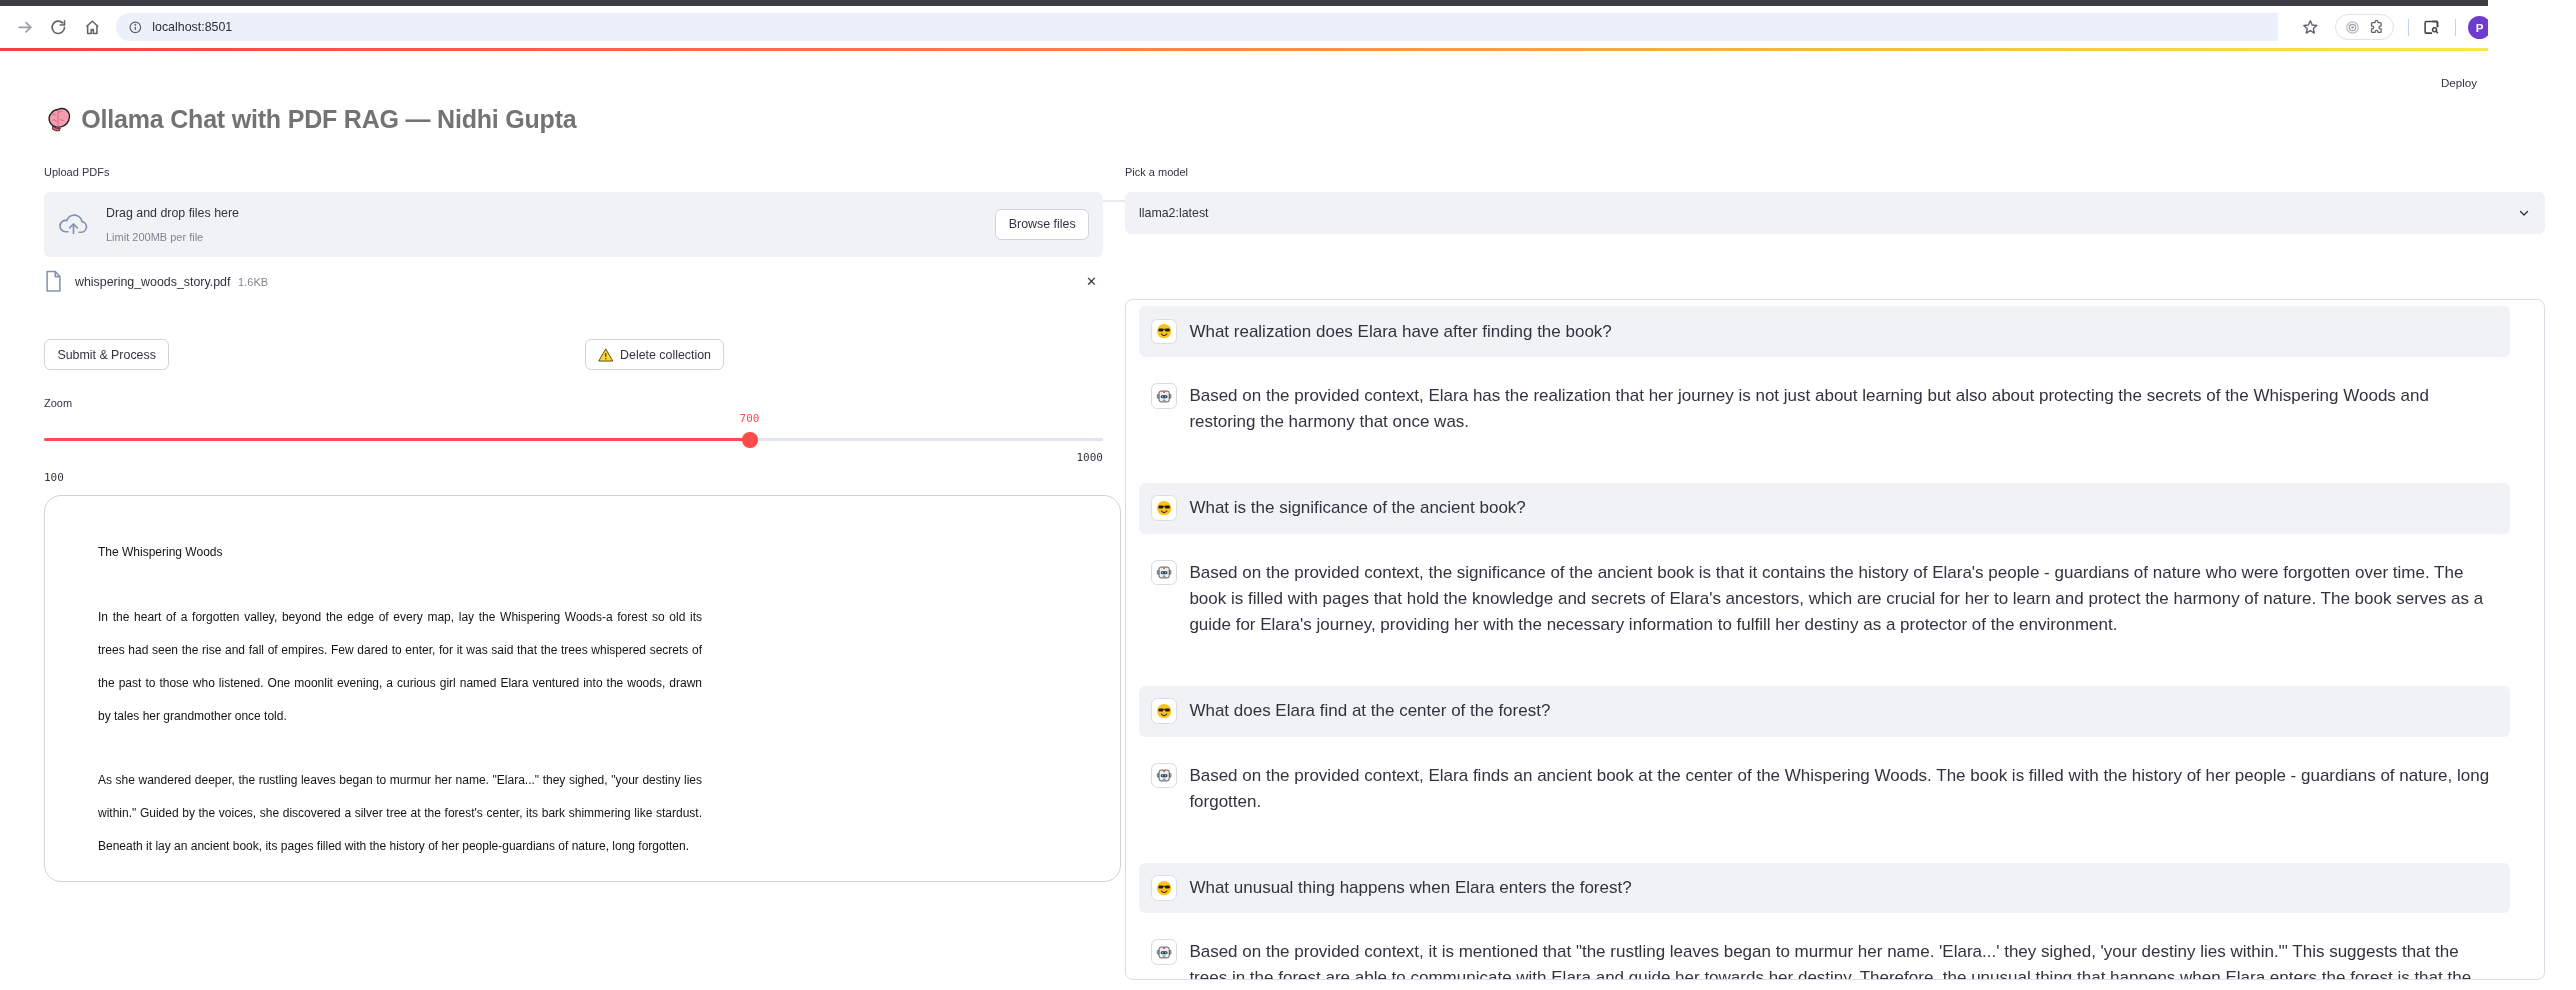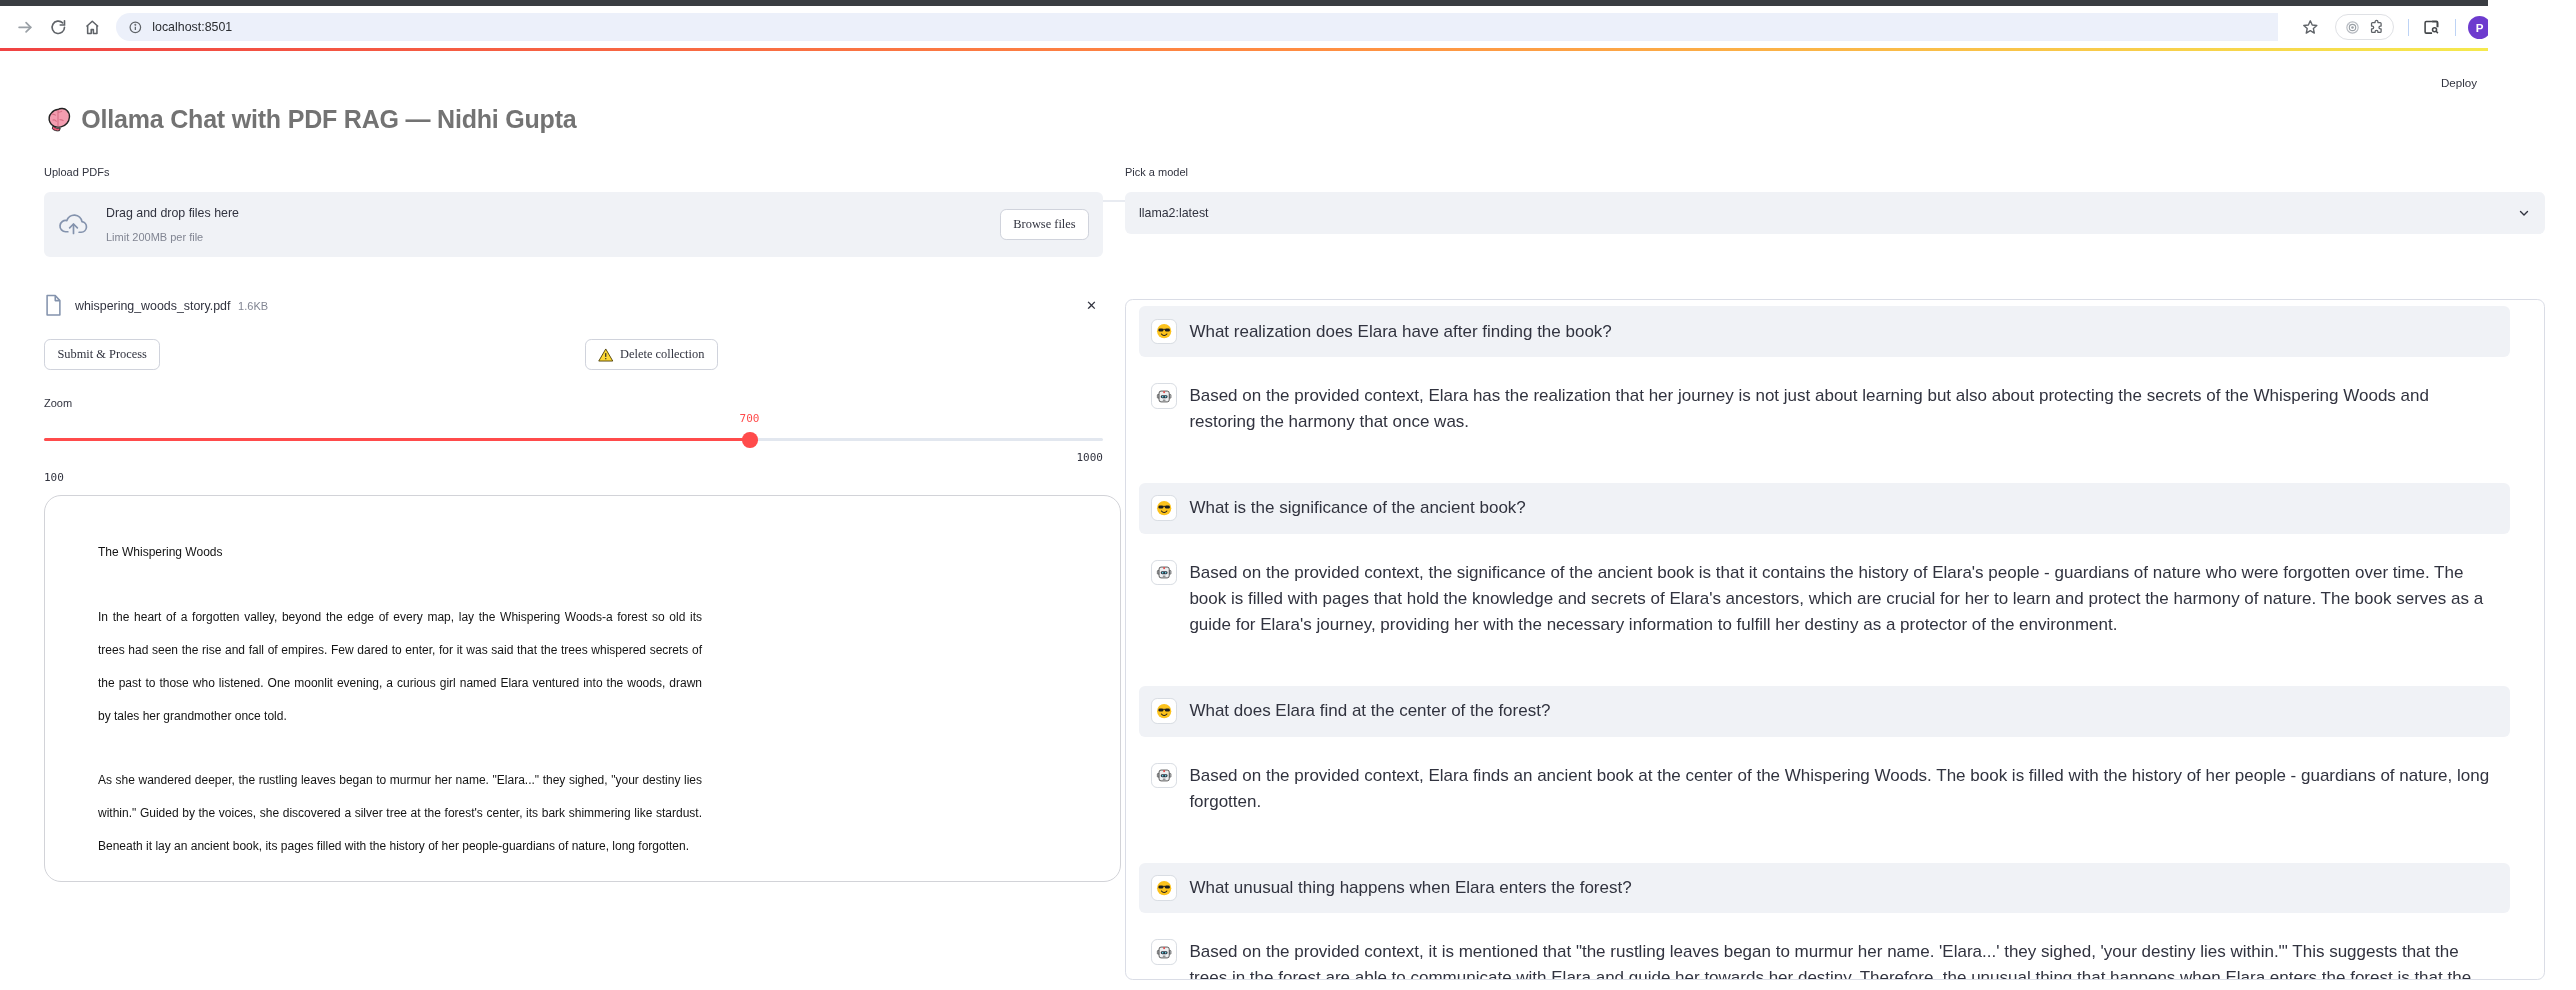--- a/index.html
+++ b/index.html
@@ -32,24 +32,24 @@
   .w-label { font-size:11px; color:#31333f; }
 
   
   .col-left { position:absolute; top:115px; left:44px; width:1059px; }
   .dropzone { position:absolute; top:25.6px; left:0; width:1059px; height:65px; background:#f0f2f6;
               border-radius:6px; display:flex; align-items:center; padding:0 14px; cursor:pointer; }
   .dz-text { margin-left:17px; }
   .dz-title { font-size:12.4px; color:#31333f; }
   .dz-hint { font-size:11px; color:#818592; margin-top:11px; }
   .btn { background:#fff; border:0.8px solid #d0d3dc; border-radius:6.2px; font-size:12.4px; color:#31333f;
-         font-family:Liberation Serif, serif; padding:0 12.4px; height:31px; cursor:pointer;
+         font-family:Liberation Sans, sans-serif; padding:0 12.4px; height:31px; cursor:pointer;
          display:inline-flex; align-items:center; gap:6.2px; }
   .dz-btn { margin-left:auto; }
-  .file-row { position:absolute; top:124px; left:0; width:1059px; height:31px; display:flex; align-items:center; }
+  .file-row { position:absolute; top:100px; left:0; width:1059px; height:31px; display:flex; align-items:center; }
   .file-name { font-size:12.4px; color:#31333f; margin-left:12.4px; }
   .file-size { font-size:11px; color:#818592; margin-left:7.7px; }
   .file-x { margin-left:auto; margin-right:6.2px; font-size:13px; color:#31333f; cursor:pointer; }
   .submit-btn { position:absolute; top:173px; left:0; }
   .delete-btn { position:absolute; top:173px; left:541px; }
 
   .zoom-label { position:absolute; top:231px; left:0; }
   .slider-value { position:absolute; top:246px; left:690px; width:31px; text-align:center;
                   font-family:"DejaVu Sans Mono",monospace; font-size:11px; color:#ff4b4b; }
   .slider-track { position:absolute; top:272px; left:0; width:1059px; height:3.1px; background:#e2e7ef; border-radius:1.5px; }

